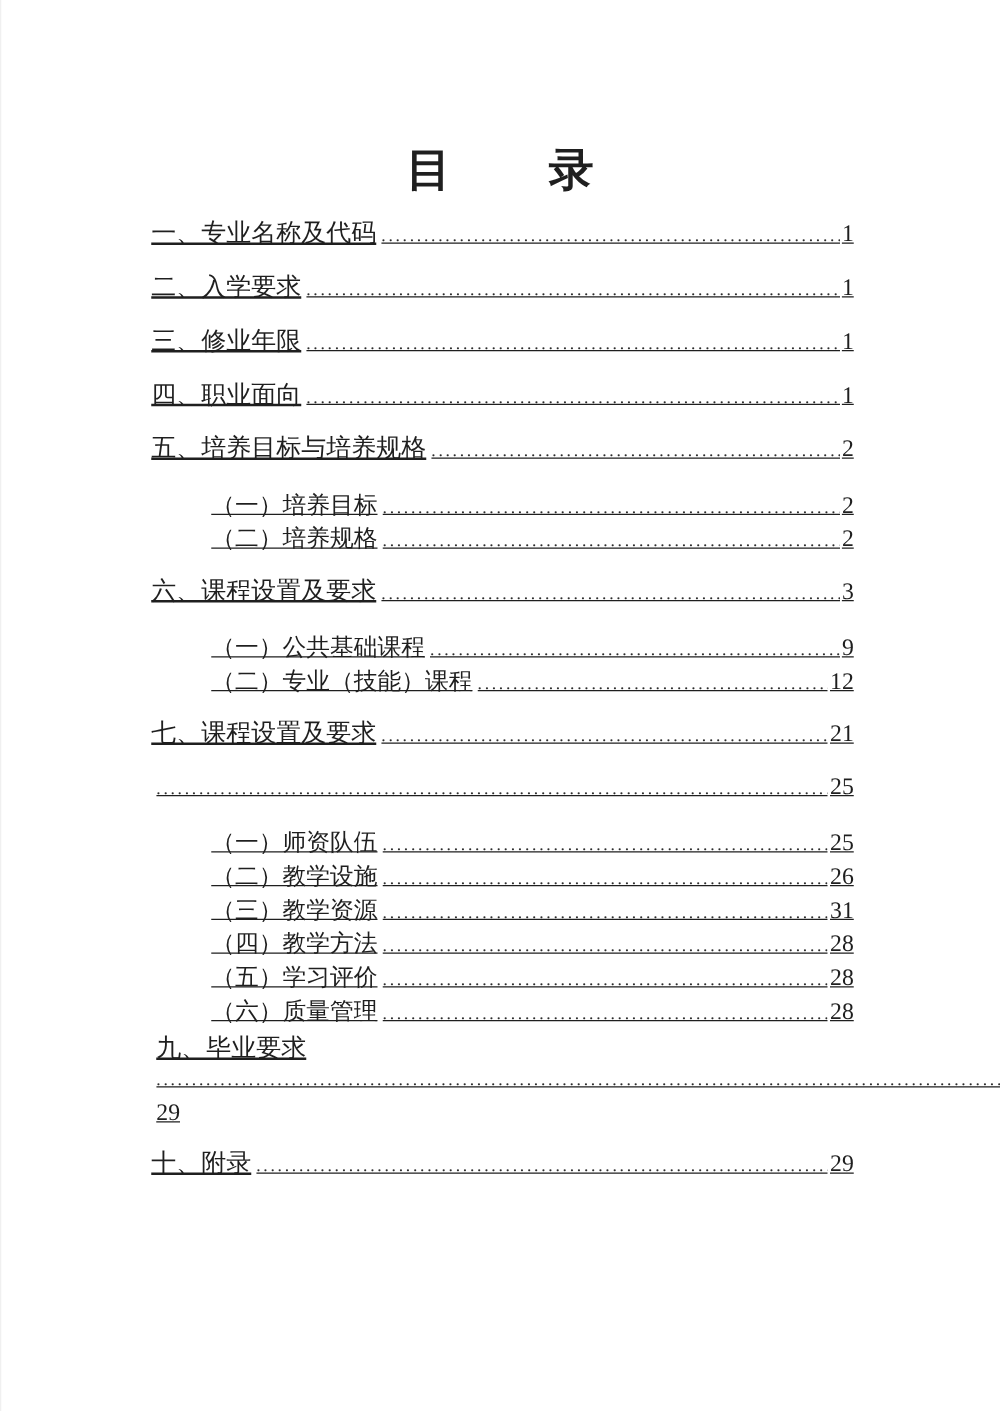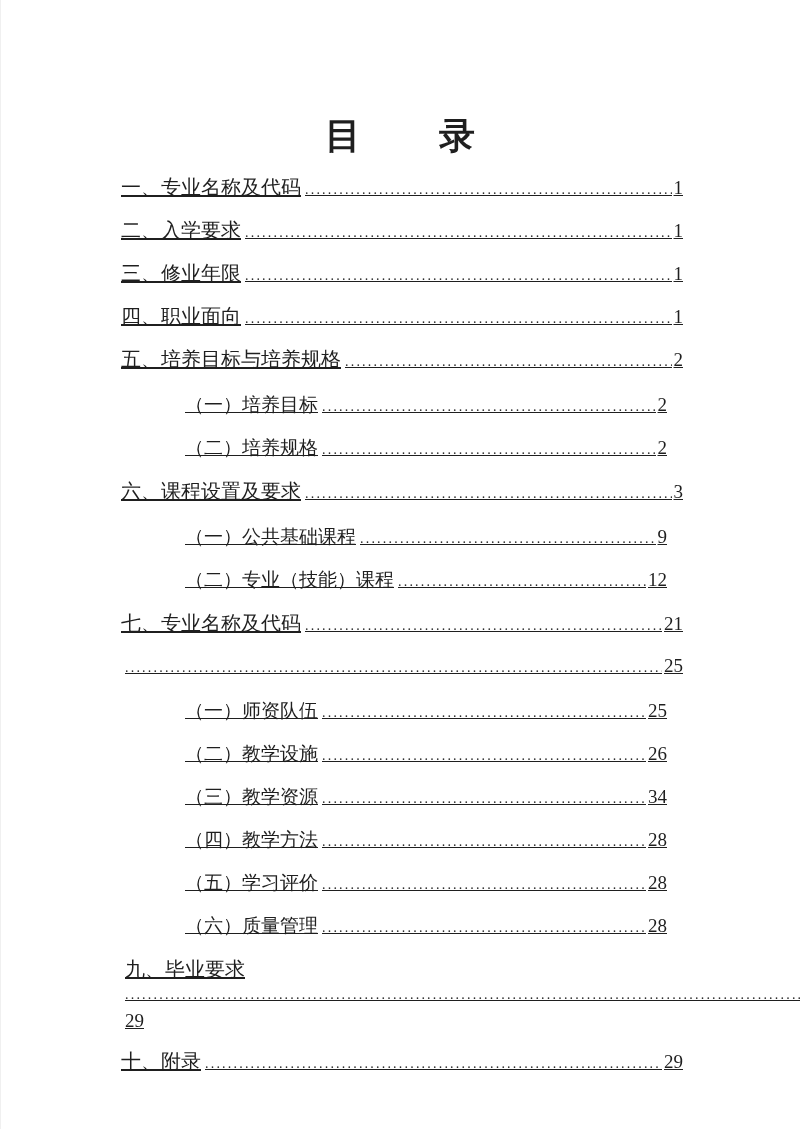--- a/index.html
+++ b/index.html
@@ -43,21 +43,21 @@
     white-space: nowrap;
   }
   .lvl1 {
     font-size: 20px;
     line-height: 26px;
     margin: 14px 0;
   }
   .lvl2 {
     font-size: 19px;
     line-height: 25px;
-    margin: 16px;
+    margin: 0;
     padding-left: 48px;
     justify-content: space-between;
   }
   .subgroup {
     margin: 17px 0 14px 0;
   }
   .subgroup.tight-after {
     margin-bottom: 0;
   }
   .row-tight-top {
@@ -147,21 +147,21 @@
         <span class="pagenum">9</span>
       </div>
       <div class="trow lvl2">
         <span class="label">（二）专业（技能）课程</span>
         <span class="leader"></span>
         <span class="pagenum">12</span>
       </div>
     </div>
 
     <div class="trow lvl1">
-      <span class="label">七、专业名称及代码</span>
+      <span class="label">七、课程设置及要求</span>
       <span class="leader"></span>
       <span class="pagenum">21</span>
     </div>
 
     <div class="trow lvl1">
       <span class="leader"></span>
       <span class="pagenum">25</span>
     </div>
 
     <div class="subgroup tight-after">
@@ -171,21 +171,21 @@
         <span class="pagenum">25</span>
       </div>
       <div class="trow lvl2">
         <span class="label">（二）教学设施</span>
         <span class="leader"></span>
         <span class="pagenum">26</span>
       </div>
       <div class="trow lvl2">
         <span class="label">（三）教学资源</span>
         <span class="leader"></span>
-        <span class="pagenum">34</span>
+        <span class="pagenum">31</span>
       </div>
       <div class="trow lvl2">
         <span class="label">（四）教学方法</span>
         <span class="leader"></span>
         <span class="pagenum">28</span>
       </div>
       <div class="trow lvl2">
         <span class="label">（五）学习评价</span>
         <span class="leader"></span>
         <span class="pagenum">28</span>

